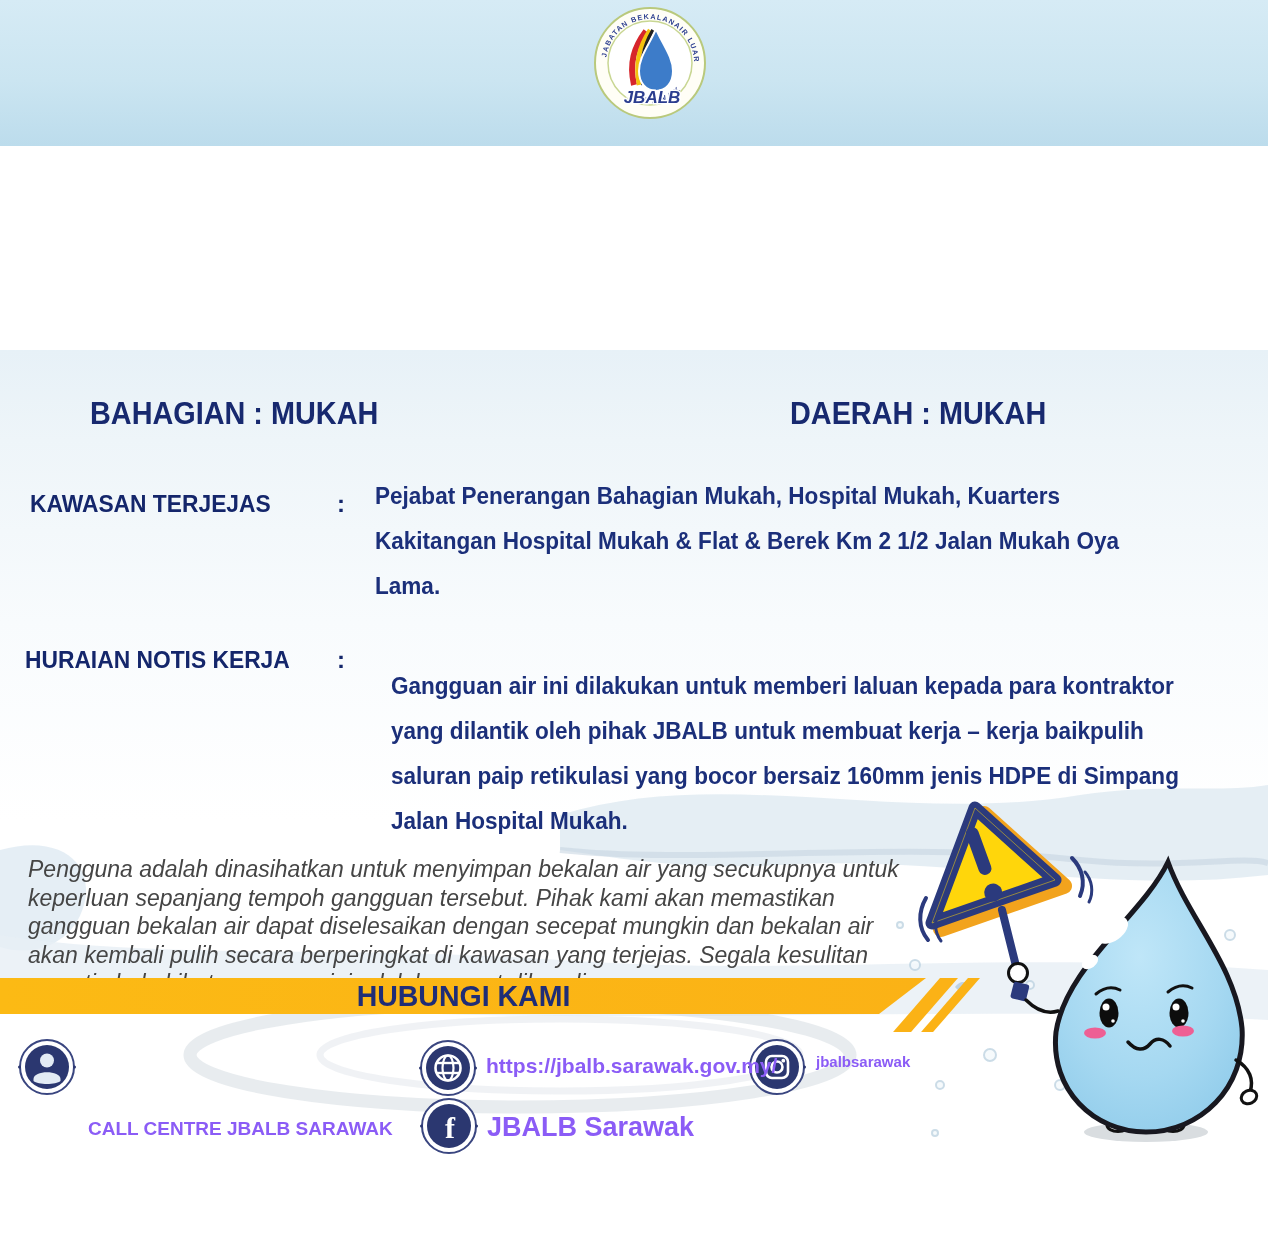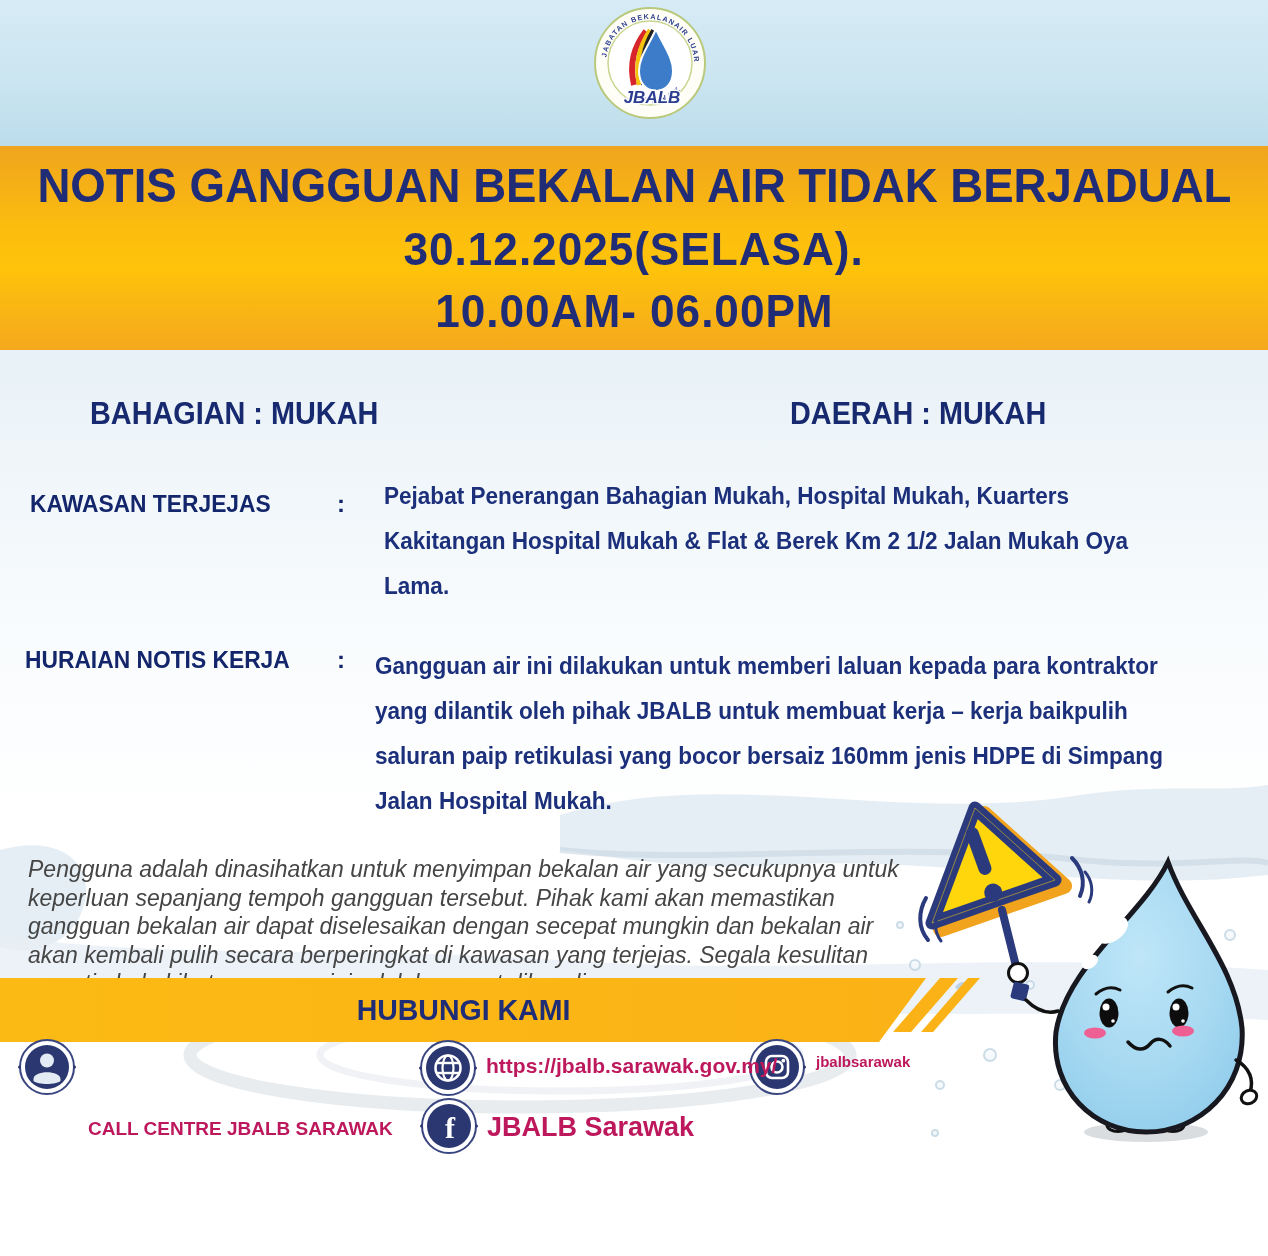--- a/index.html
+++ b/index.html
@@ -30,31 +30,31 @@
   .sec-label{position:absolute;color:#14266b;font-weight:bold;font-size:24px;white-space:nowrap;
              transform:scaleX(.95);transform-origin:left center;}
   .sec-colon{position:absolute;left:337px;color:#14266b;font-weight:bold;font-size:24px;}
   .sec-lines{position:absolute;left:375px;}
   .sec-line{color:#1b2f7a;font-weight:bold;font-size:23px;line-height:45px;white-space:nowrap;
             transform:scaleX(.98);transform-origin:left center;}
   
   .advisory{position:absolute;left:28px;top:855px;width:884px;color:#454545;font-style:italic;
             font-size:23px;line-height:28.5px;}
   
-  .hubungi-banner{position:absolute;left:0;top:978px;width:926px;height:64px;
+  .hubungi-banner{position:absolute;left:0;top:978px;width:926px;height:36px;
                   background:linear-gradient(90deg,#fcba14 0%,#fbb216 100%);
                   clip-path:polygon(0 0,100% 0,calc(100% - 47px) 100%,0 100%);
                   display:flex;align-items:center;justify-content:center;}
   .hubungi-text{color:#1f2d76;font-weight:bold;font-size:30px;transform:scaleX(.95);white-space:nowrap;}
   .stripe{position:absolute;top:978px;height:54px;background:#fbb216;transform:skewX(-41deg);transform-origin:top left;}
   .stripe1{left:940px;width:18px;}
   .stripe2{left:968px;width:12px;}
   
   .contact-icon{position:absolute;width:58px;height:58px;}
-  .ct{position:absolute;color:#be185d;font-weight:bold;white-space:nowrap;}
+  .ct{position:absolute;color:#8b5cf6;font-weight:bold;white-space:nowrap;}
   .ct-website{left:486px;top:1054px;font-size:21px;}
   .ct-instagram{left:816px;top:1053px;font-size:15px;}
   .ct-facebook{left:487px;top:1112px;font-size:27px;}
   .ct-call{left:88px;top:1116px;font-size:19px;line-height:26px;}
   .mascot-svg{position:absolute;left:880px;top:770px;width:388px;height:450px;pointer-events:none;}
 </style>
 </head>
 <body>
 
 <div class="poster">
@@ -76,25 +76,20 @@
     </text>
 
     <path d="M56,26 C44,42 39,58 44,80" stroke="#d6252b" stroke-width="6" fill="none"></path>
     <path d="M60,25 C49,42 45,58 49,80" stroke="#f3c20f" stroke-width="4.5" fill="none"></path>
     <path d="M63,25 C53,42 50,58 53,80" stroke="#222222" stroke-width="3.5" fill="none"></path>
 
     <path d="M66,24 C59,40 49,52 49,66 C49,78 56,86 66,86 C76,86 83,78 83,66 C83,52 73,40 66,24 Z" fill="#3d7cc9" stroke="#ffffff" stroke-width="2"></path>
     <text x="62" y="98" text-anchor="middle" font-size="17" font-weight="bold" font-style="italic" fill="#2b3d8f" stroke="#ffffff" stroke-width="3" paint-order="stroke">JBALB</text>
   </svg>
 
-  <div class="title-banner">
-    <div class="title-line tl1">NOTIS GANGGUAN BEKALAN AIR TIDAK BERJADUAL</div>
-    <div class="title-line tl2">30.12.2025(SELASA).</div>
-    <div class="title-line tl3">10.00AM- 06.00PM</div>
-  </div>
 
   <div class="content-bg"></div>
 
   <svg class="splash-svg" viewBox="0 0 1268 400">
     <path d="M560,60 C720,10 900,70 1080,40 C1160,28 1220,38 1268,30 L1268,120 C1100,140 950,100 780,110 C680,116 600,100 560,95 Z" fill="#dce8f0" opacity="0.75"></path>
     <path d="M560,95 C700,110 900,85 1080,105 C1180,115 1240,100 1268,108" stroke="#c4d4e0" stroke-width="6" fill="none" opacity="0.55"></path>
     <path d="M0,95 C60,78 95,108 84,150 C72,192 30,202 0,192 Z" fill="#dfeaf2" opacity="0.8"></path>
     <path d="M0,180 C150,205 350,190 560,205 C800,222 1000,195 1268,215 L1268,265 C1000,250 700,268 400,258 C200,252 80,240 0,235 Z" fill="#e7eff5" opacity="0.8"></path>
     <ellipse cx="520" cy="300" rx="330" ry="52" stroke="#d2d9e0" stroke-width="13" fill="none" opacity="0.5"></ellipse>
     <ellipse cx="560" cy="300" rx="240" ry="36" stroke="#dde3e8" stroke-width="7" fill="none" opacity="0.45"></ellipse>
@@ -113,29 +108,29 @@
         <circle cx="935" cy="378" r="3"></circle>
     </g>
     <path d="M955,232 q8,-10 16,0 q-8,10 -16,0" fill="#aac4dd" opacity="0.7"></path>
   </svg>
 
   <div class="loc loc-bahagian">BAHAGIAN : MUKAH</div>
   <div class="loc loc-daerah">DAERAH : MUKAH</div>
 
   <div class="sec-label" style="left:30px;top:490px;">KAWASAN TERJEJAS</div>
   <div class="sec-colon" style="top:490px;">:</div>
-  <div class="sec-lines" style="top:474px;margin-left:9px;">
+  <div class="sec-lines" style="top:474px;">
     <div class="sec-line">Pejabat Penerangan Bahagian Mukah, Hospital Mukah, Kuarters</div>
     <div class="sec-line">Kakitangan Hospital Mukah &amp; Flat &amp; Berek Km 2 1/2 Jalan Mukah Oya</div>
     <div class="sec-line">Lama.</div>
   </div>
 
   <div class="sec-label" style="left:25px;top:646px;">HURAIAN NOTIS KERJA</div>
   <div class="sec-colon" style="top:646px;">:</div>
-  <div class="sec-lines" style="top:644px;">
+  <div class="sec-lines" style="top:664px;margin-left:16px;">
     <div class="sec-line">Gangguan air ini dilakukan untuk memberi laluan kepada para kontraktor</div>
     <div class="sec-line">yang dilantik oleh pihak JBALB untuk membuat kerja – kerja baikpulih</div>
     <div class="sec-line">saluran paip retikulasi yang bocor bersaiz 160mm jenis HDPE di Simpang</div>
     <div class="sec-line">Jalan Hospital Mukah.</div>
   </div>
 
   <div class="advisory">Pengguna adalah dinasihatkan untuk menyimpan bekalan air yang secukupnya untuk keperluan sepanjang tempoh gangguan tersebut. Pihak kami akan memastikan gangguan bekalan air dapat diselesaikan dengan secepat mungkin dan bekalan air akan kembali pulih secara berperingkat di kawasan yang terjejas. Segala kesulitan yang timbul akibat gangguan ini adalah sangat dikesali.</div>
 
   <div class="hubungi-banner">
     <div class="hubungi-text">HUBUNGI KAMI</div>

